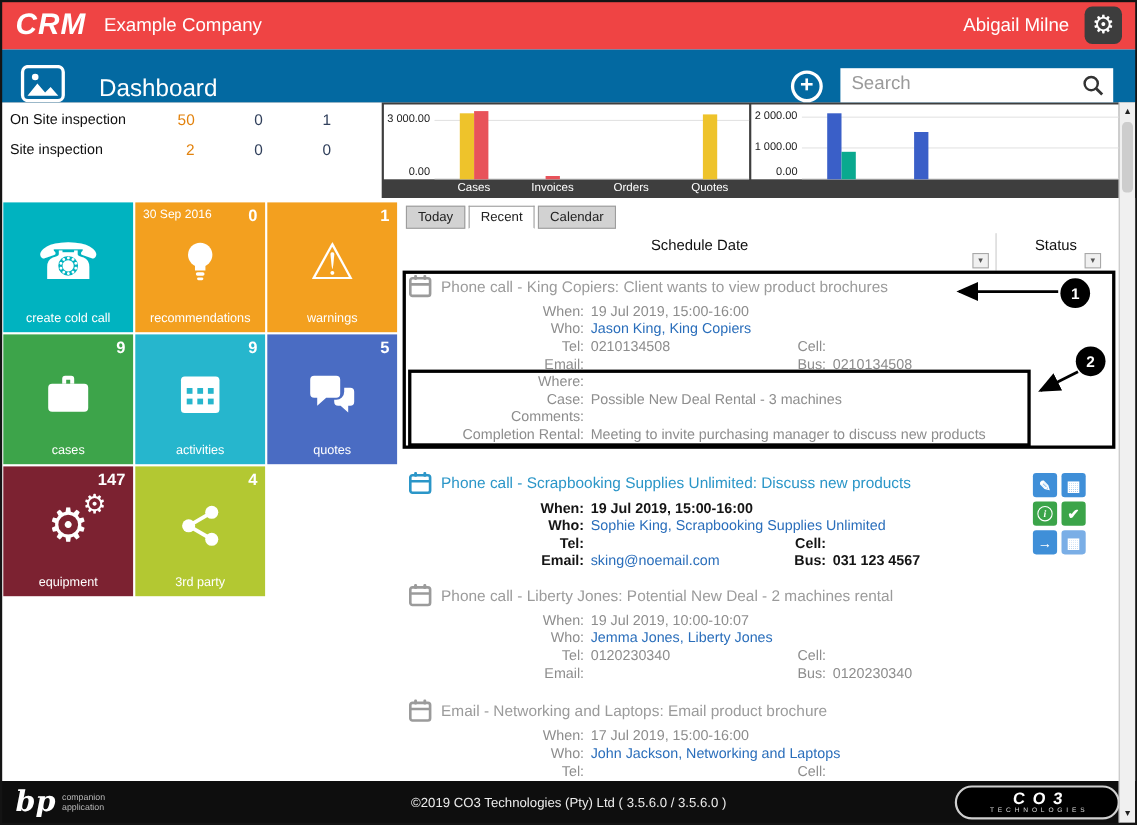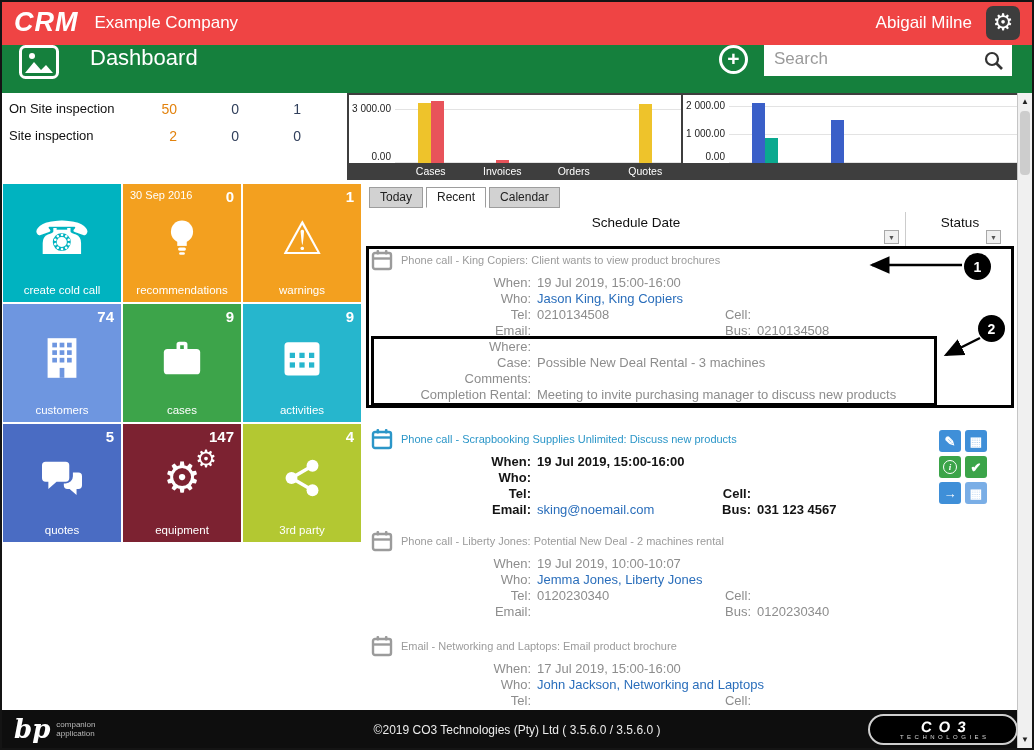--- a/index.html
+++ b/index.html
@@ -10,21 +10,21 @@
 
 .topbar{position:absolute;left:0;top:0;width:100%;height:45px;background:#ef4444;display:flex;align-items:center;padding:0 14px;z-index:5}
 .crm-logo{font-size:27px;font-weight:bold;font-style:italic;color:#fff;letter-spacing:1px;margin-right:16px}
 .company{font-size:17px;color:#fff}
 .tspacer{flex:1}
 .user{font-size:17px;color:#fff;margin-right:14px}
 .gear-btn{width:34px;height:34px;background:#3d3d3d;border-radius:7px;display:flex;align-items:center;justify-content:center;cursor:pointer}
 .gear-btn span{color:#fff;font-size:23px;line-height:1}
 
 
-.titlebar{position:absolute;left:0;top:45px;width:100%;height:48px;background:#15803d;display:flex;align-items:flex-start;padding:0 14px;z-index:5}
+.titlebar{position:absolute;left:0;top:45px;width:100%;height:48px;background:#0369a1;display:flex;align-items:flex-end;padding:0 14px;z-index:5}
 .dash-icon{margin:0 30px 0 4px;display:flex}
 .page-title{font-size:22px;color:#fff}
 .plus-btn{width:29px;height:29px;border:3px solid #fff;border-radius:50%;color:#fff;font-size:21px;font-weight:bold;display:flex;align-items:center;justify-content:center;margin-right:16px;cursor:pointer;line-height:1;padding-bottom:2px}
 .searchwrap{position:relative;margin-right:8px}
 .search-input{width:248px;height:31px;border:none;background:#fff;font-size:17px;color:#444;padding:0 34px 4px 10px;font-family:"Liberation Sans",sans-serif;outline:none}
 .search-input::placeholder{color:#9a9a9a}
 .search-icon{position:absolute;right:7px;top:5px}
 
 
 .statsrow{position:absolute;left:0;top:93px;width:100%;height:87px;background:#3e3e3e}
@@ -69,21 +69,21 @@
 .hdr-schedule{position:absolute;left:0;top:3px;width:538px;text-align:center;font-size:13.5px;color:#101010}
 .hdr-status{position:absolute;left:538px;top:3px;width:110px;text-align:center;font-size:13.5px;color:#101010}
 .hdr-divider{position:absolute;left:538px;top:0;width:1px;height:34px;background:#ccc}
 .dd{position:absolute;width:15px;height:14px;background:#f0f0f0;border:1px solid #a8a8a8;display:flex;align-items:center;justify-content:center;cursor:pointer}
 .dd span{font-size:7px;color:#555;line-height:1}
 .dd-schedule{left:517px;top:18px}
 .dd-status{left:619px;top:18px}
 
 .items{position:absolute;left:367px;top:247px;width:648px}
 .item{position:relative;padding:2px 0 4px 2px}
-.ititle{display:flex;align-items:center;gap:8px;margin:0 0 4px 2px;font-size:11px;height:22px}
+.ititle{display:flex;align-items:center;gap:8px;margin:0 0 4px 2px;font-size:14px;height:22px}
 .cal{display:flex}
 .ttext{white-space:nowrap}
 .muted .ttext,.muted .cal{color:#9b9b9b}
 .active .ttext,.active .cal{color:#2b96c8}
 .frow{display:flex;font-size:13px;line-height:16px}
 .flbl{width:168px;text-align:right;padding-right:6px;flex:none}
 .flbl2{width:46px;text-align:right;padding-right:6px;flex:none}
 .c1{width:174px;flex:none}
 .muted .flbl,.muted .flbl2,.muted .fval{color:#8d8d8d}
 .lnk{color:#2a6ebb;cursor:pointer}
@@ -262,41 +262,20 @@
           <rect x="10.2" y="22" width="3.6" height="1.6" rx="0.8"></rect>
         </svg>
       </span>
       <span class="tlabel">recommendations</span>
     </div>
     <div class="tile" style="background: rgb(243, 160, 31);">
       <span class="tcount">1</span>
       <span class="ticon glyph">⚠</span>
       <span class="tlabel">warnings</span>
     </div>
-    <div class="tile" style="background: rgb(110, 150, 224);">
-      <span class="tcount">74</span>
-      <span class="ticon">
-        <svg width="36" height="44" viewBox="0 0 20 24">
-          <rect x="2" y="1" width="16" height="22" fill="#fff"></rect>
-          <g fill="#6e96e0">
-            <rect x="4.6" y="3.5" width="2.6" height="2.6"></rect>
-              <rect x="8.7" y="3.5" width="2.6" height="2.6"></rect>
-              <rect x="12.8" y="3.5" width="2.6" height="2.6"></rect>
-            <rect x="4.6" y="7.7" width="2.6" height="2.6"></rect>
-              <rect x="8.7" y="7.7" width="2.6" height="2.6"></rect>
-              <rect x="12.8" y="7.7" width="2.6" height="2.6"></rect>
-            <rect x="4.6" y="11.9" width="2.6" height="2.6"></rect>
-              <rect x="8.7" y="11.9" width="2.6" height="2.6"></rect>
-              <rect x="12.8" y="11.9" width="2.6" height="2.6"></rect>
-            <rect x="8.7" y="17.5" width="2.6" height="5.5"></rect>
-          </g>
-        </svg>
-      </span>
-      <span class="tlabel">customers</span>
-    </div>
     <div class="tile" style="background: rgb(61, 164, 74);">
       <span class="tcount">9</span>
       <span class="ticon">
         <svg width="44" height="40" viewBox="0 0 24 22" fill="#fff">
           <path d="M4 6h16a2 2 0 0 1 2 2v10a2 2 0 0 1-2 2H4a2 2 0 0 1-2-2V8a2 2 0 0 1 2-2z"></path>
           <path d="M9 6V3.5A1.5 1.5 0 0 1 10.5 2h3A1.5 1.5 0 0 1 15 3.5V6h-2V4h-2v2z"></path>
         </svg>
       </span>
       <span class="tlabel">cases</span>
     </div>
@@ -437,20 +416,21 @@
           </svg>
         </span>
         <span class="ttext">Phone call - Scrapbooking Supplies Unlimited: Discuss new products</span>
       </div>
       <div class="frow">
           <span class="flbl">When:</span>
           <span class="fval">19 Jul 2019, 15:00-16:00</span>
         </div>
       <div class="frow">
           <span class="flbl">Who:</span>
+          <span class="fval lnk">Sophie King, Scrapbooking Supplies Unlimited</span>
         </div>
       <div class="frow">
           <span class="flbl">Tel:</span>
           <span class="fval c1"></span>
           <span class="flbl2">Cell:</span>
           <span class="fval"></span>
         </div>
       <div class="frow">
           <span class="flbl">Email:</span>
           <span class="fval c1 lnk">sking@noemail.com</span>

